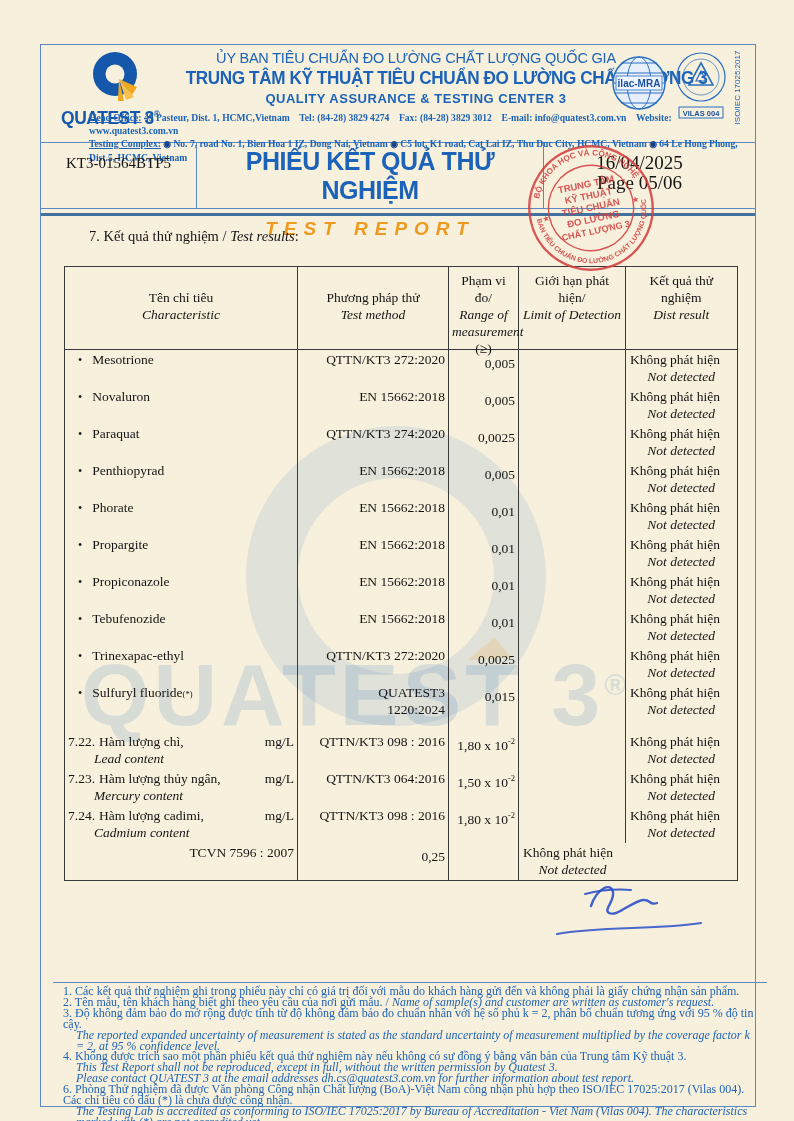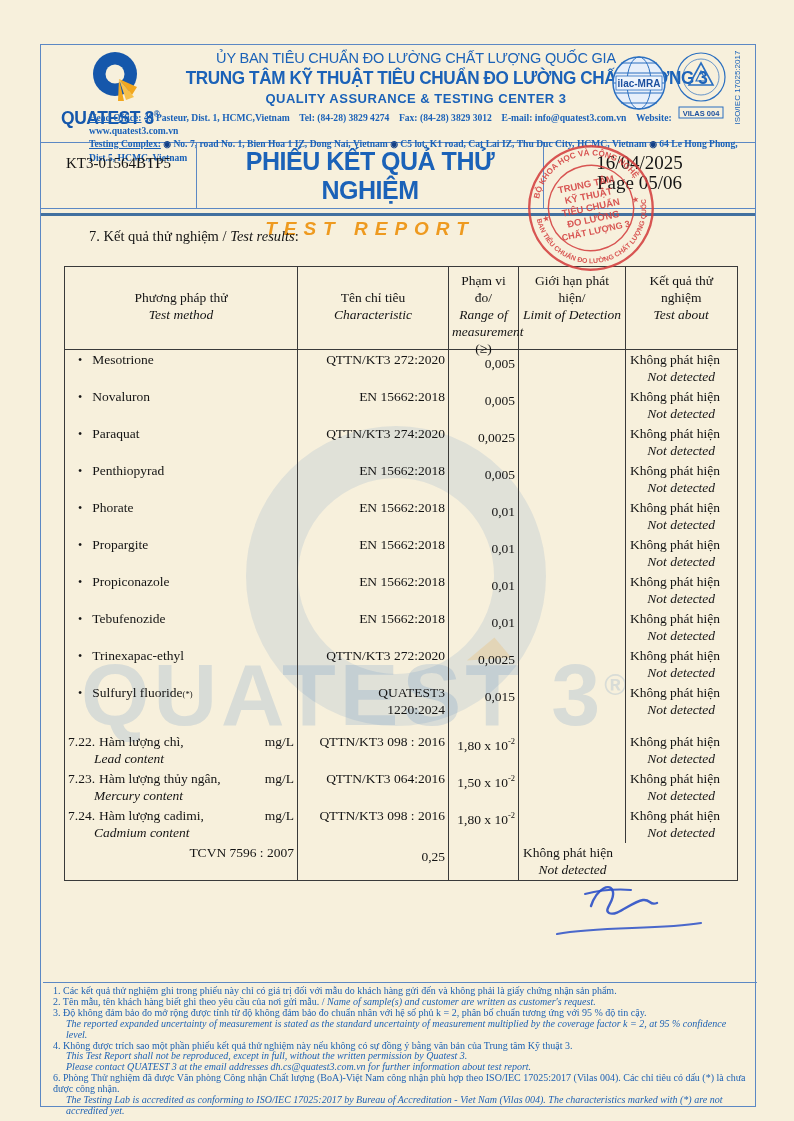--- a/index.html
+++ b/index.html
@@ -60,21 +60,21 @@
   .num-row .name-line span + span{margin-left:4px;}
   .unit{margin-left:auto !important;}
   .en-name{font-style:italic;padding-left:26px;}
   sup{font-size:8.5px;}
   .m2:empty,.en-name:empty{display:none;}
 
   
   .signature{position:absolute;left:498px;top:652px;z-index:3;}
 
   
-  .footnotes{position:absolute;left:2px;bottom:0;width:100%;height:124px;border-top:1.6px solid #5c88c4;box-sizing:border-box;padding:3px 8px 0 10px;color:#2063b4;font-size:10px;line-height:10.9px;}
+  .footnotes{position:absolute;left:12px;bottom:0;width:100%;height:124px;border-top:1.6px solid #5c88c4;box-sizing:border-box;padding:3px 8px 0 10px;color:#2063b4;font-size:12px;line-height:10.9px;}
   .fn-en{font-style:italic;padding-left:13px;}
   .fn-en:empty{display:none;}
   .fn-inline{font-style:italic;}
 
   
   .stamp{position:absolute;left:523px;top:140px;width:136px;height:136px;transform:rotate(-12deg);opacity:0.88;z-index:5;}
 </style>
 </head>
 <body>
 
@@ -144,39 +144,39 @@
       <div class="wm-fan"></div>
       <div class="wm-text"><span>QUATEST 3</span><sup>®</sup></div>
 
       <div class="section-heading">
         <span>7. Kết quả thử nghiệm /</span> <span class="it">Test results</span><span>:</span>
       </div>
 
       <div class="rtable">
         <div class="trow thead">
           <div class="c" style="padding-top:22px">
+            <div>Tên chỉ tiêu</div>
+              <div class="it">Characteristic</div>
+          </div>
+          <div class="c" style="padding-top:22px">
             <div>Phương pháp thử</div>
               <div class="it">Test method</div>
-          </div>
-          <div class="c" style="padding-top:22px">
-            <div>Tên chỉ tiêu</div>
-              <div class="it">Characteristic</div>
           </div>
           <div class="c">
             <div>Phạm vi đo/</div>
               <div class="it">Range of measurement</div>
               <div>(≥)</div>
           </div>
           <div class="c">
             <div>Giới hạn phát hiện/</div>
               <div class="it">Limit of Detection</div>
           </div>
           <div class="c">
             <div>Kết quả thử nghiệm</div>
-              <div class="it">Test about</div>
+              <div class="it">Dist result</div>
           </div>
         </div>
         <div>
             <div class="trow body-row bullet-row">
     <div class="c c1">
       <div class="name-line">
                   <span class="bullet">•</span>
                   <span>Mesotrione</span>
                   <sup></sup>
                 </div>

